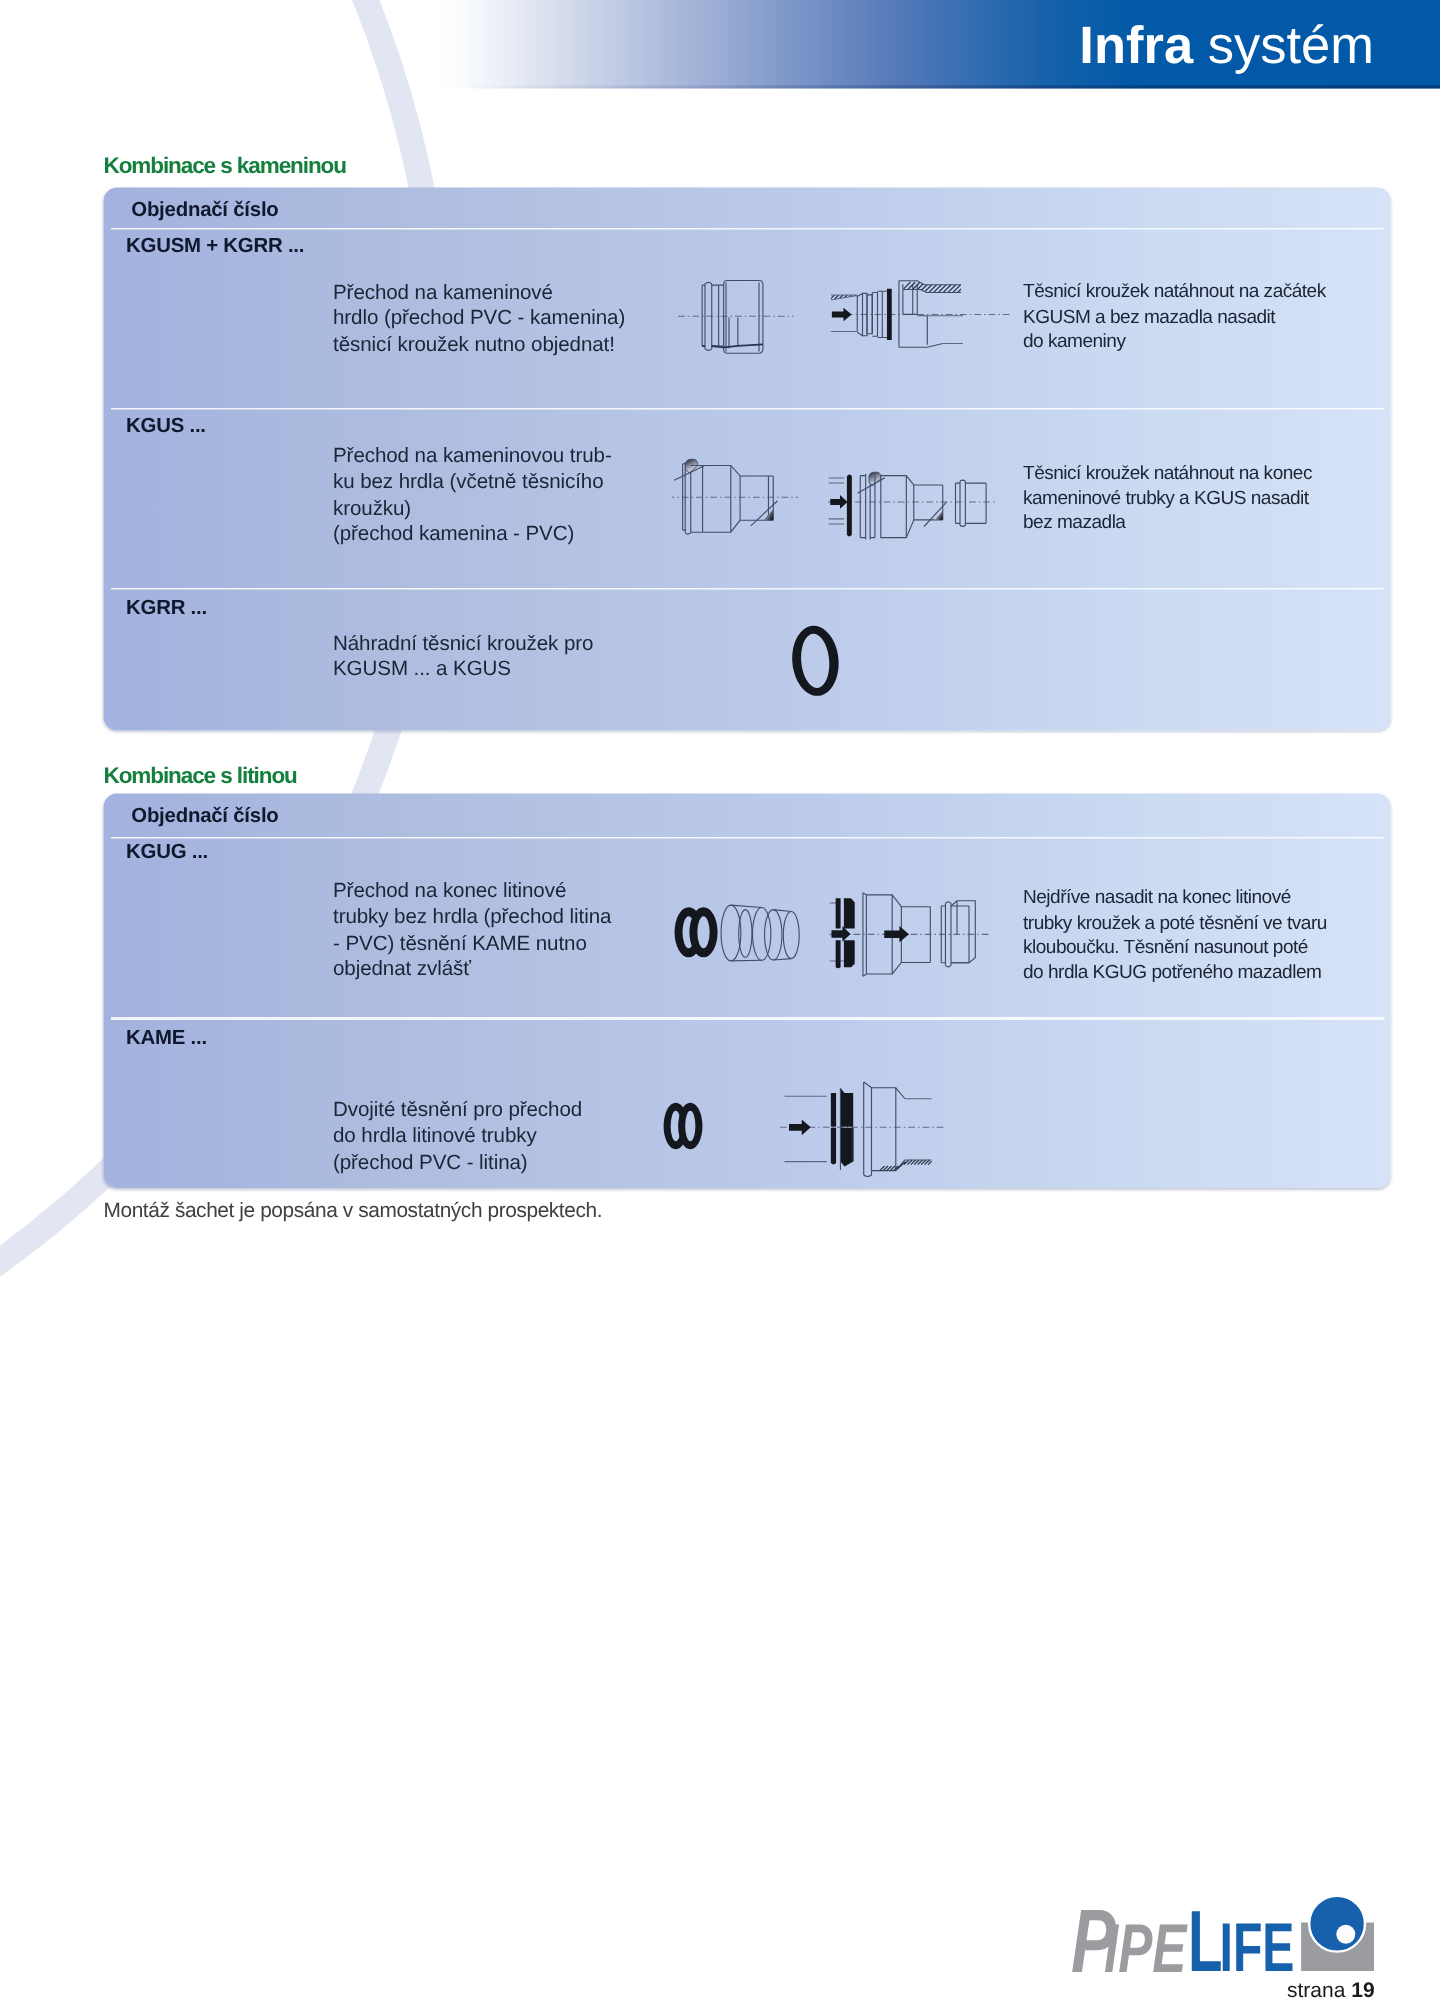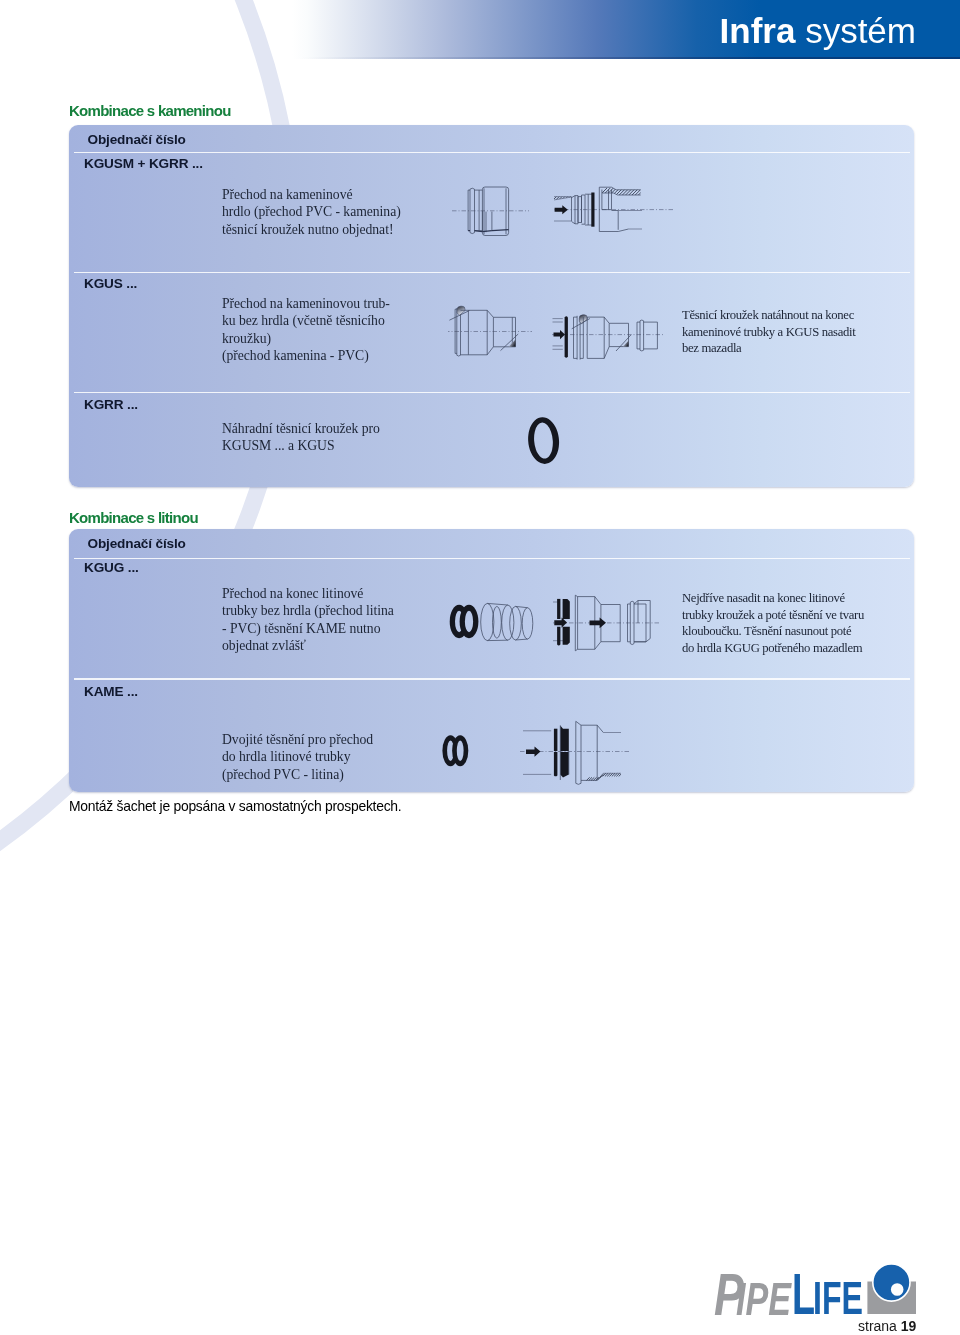--- a/index.html
+++ b/index.html
@@ -17,27 +17,27 @@
   .hdr-title b{font-weight:700;}
   .hdr-title span{font-weight:400;}
 
   
   .swoosh{position:absolute;left:0;top:0;width:960px;height:1335px;pointer-events:none;}
 
   
   .sec-title{position:absolute;font-size:15px;font-weight:700;color:#15803d;letter-spacing:-0.72px;white-space:nowrap;}
   .card{position:absolute;left:69px;width:845px;border-radius:9px;
         background:linear-gradient(to right,#a3b2de 0%,#aebcdf 22%,#bccbea 55%,#cbdbf2 82%,#d6e2f7 100%);
-        box-shadow:0 1px 2px rgba(90,100,140,.35);}
+        box-shadow:0 1px 2px rgba(90,100,140,.35);padding-left:13px;}
   .rowlabel{position:absolute;font-size:13.6px;font-weight:700;color:#10182e;white-space:nowrap;letter-spacing:-0.15px;}
   .divider{position:absolute;left:4.5px;right:4px;height:1.2px;background:rgba(255,255,255,.85);}
-  .coltext{position:absolute;font-size:13.7px;line-height:17.35px;color:#1c2435;white-space:pre-line;letter-spacing:-0.05px;font-family:Liberation Serif, serif;}
+  .coltext{position:absolute;font-size:13.7px;line-height:17.35px;color:#1c2435;white-space:pre-line;letter-spacing:-0.05px;}
   .coltext.r{font-size:12.7px;line-height:16.6px;letter-spacing:-0.33px;}
 
-  .note{position:absolute;font-size:13.9px;line-height:19.5px;color:#000000;white-space:nowrap;letter-spacing:-0.26px;}
+  .note{position:absolute;font-size:13.9px;line-height:19.5px;color:#404040;white-space:nowrap;letter-spacing:-0.26px;}
   .note b{font-weight:700;letter-spacing:0.9px;}
 
   .logo{position:absolute;}
   .page-no{position:absolute;font-size:14px;font-weight:700;color:#1b1b1b;white-space:nowrap;}
   .page-no span.lbl{font-weight:400;}
 
   
   .dwg{position:absolute;}
   .dwg .ln{fill:none;stroke:#424c66;stroke-width:.75;}
   .dwg .lnt{fill:none;stroke:#5d6782;stroke-width:.7;}
@@ -69,20 +69,23 @@
     <div class="divider" style="top:27px"></div>
     <div class="rowlabel" style="left:15px;top:31px">KGUSM + KGRR ...</div>
     <div class="divider" style="top:146.5px"></div>
     <div class="rowlabel" style="left:15px;top:151px">KGUS ...</div>
     <div class="divider" style="top:267.3px"></div>
     <div class="rowlabel" style="left:15px;top:272px">KGRR ...</div>
 
     <div class="coltext" style="left:153px;top:61px">Přechod na kameninové
 hrdlo (přechod PVC - kamenina)
 těsnicí kroužek nutno objednat!</div>
+    <div class="coltext r" style="left:613px;top:61px">Těsnicí kroužek natáhnout na začátek
+KGUSM a bez mazadla nasadit
+do kameniny</div>
 
     <div class="coltext" style="left:153px;top:170px">Přechod na kameninovou trub-
 ku bez hrdla (včetně těsnicího
 kroužku)
 (přechod kamenina - PVC)</div>
     <div class="coltext r" style="left:613px;top:182px">Těsnicí kroužek natáhnout na konec
 kameninové trubky a KGUS nasadit
 bez mazadla</div>
 
     <svg class="dwg" style="left:379px;top:176px" width="86" height="62" viewBox="0 0 86 62">

